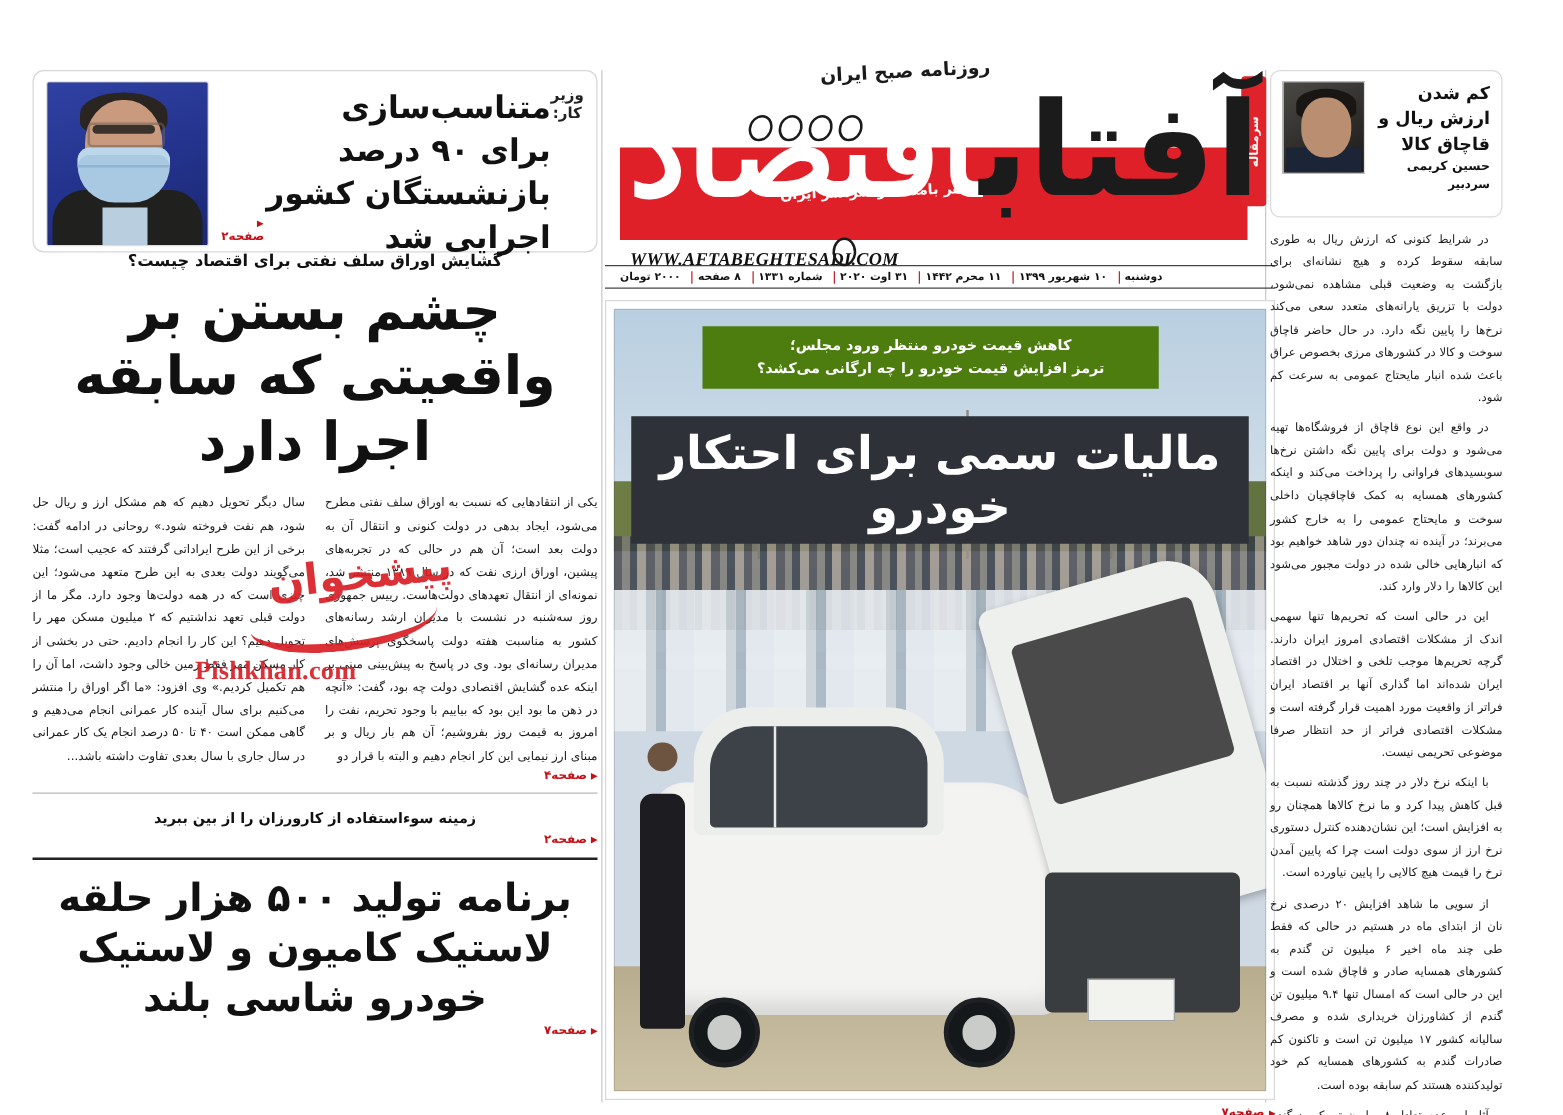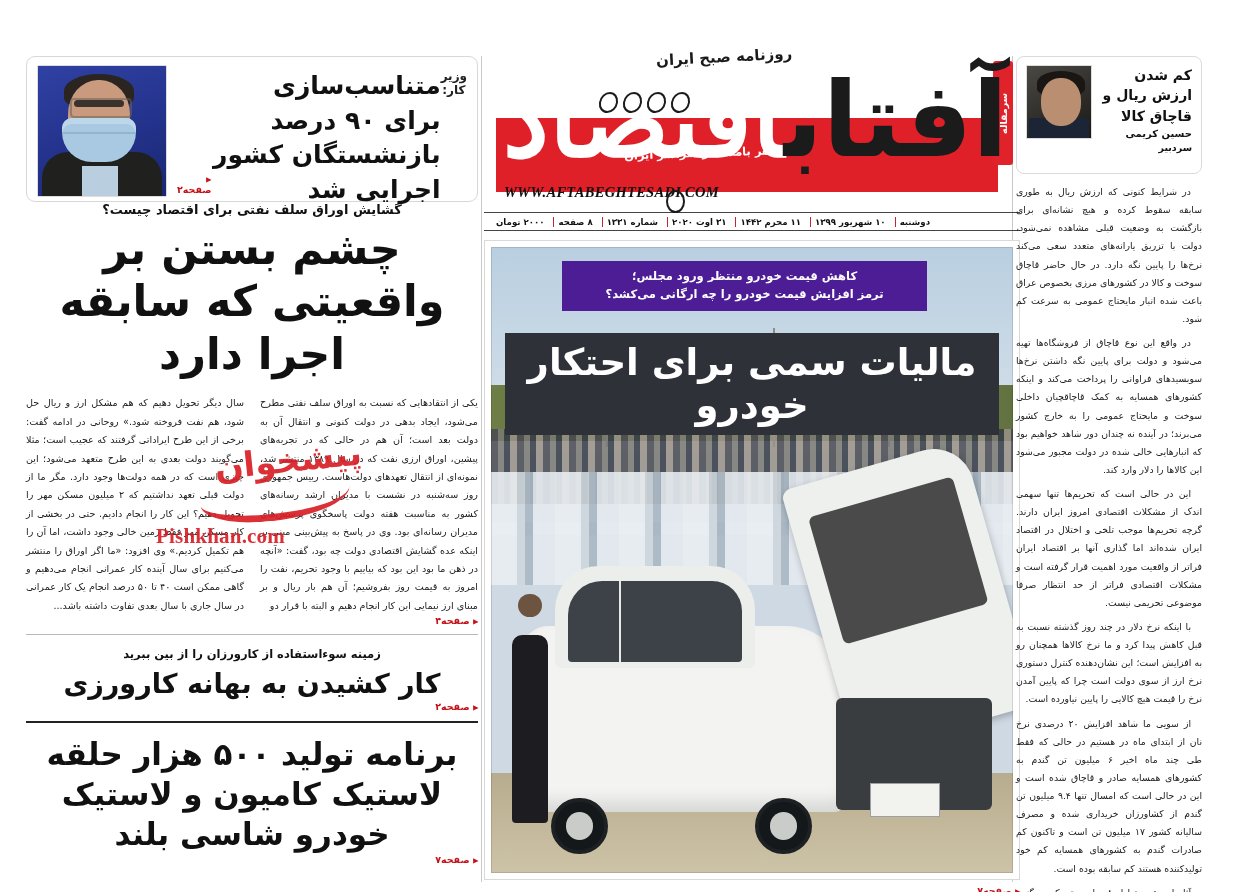--- a/index.html
+++ b/index.html
@@ -68,21 +68,21 @@
       transform:rotate(-3deg);letter-spacing:1px;}
   .mh-redbox{position:absolute;left:12px;right:22px;top:78px;height:74px;background:#e02028;}
   .mh-sub{position:absolute;right:250px;top:106px;color:#fff;font-size:11.5px;font-weight:700;
       letter-spacing:1px;z-index:6;transform:rotate(-2deg);}
   .mh-logo{position:absolute;right:12px;top:28px;font-size:104px;line-height:1;font-weight:800;
       color:#1b1b1b;z-index:5;white-space:nowrap;letter-spacing:-6px;
       font-family:"DejaVu Sans","Liberation Sans",sans-serif;}
   .mh-logo .w2{color:#fff;font-family:Liberation Serif, serif;}
   .mh-dots{position:absolute;right:330px;top:52px;z-index:6;display:flex;gap:5px;}
   .mh-dots i{width:15px;height:17px;border:2px solid #1b1b1b;border-radius:50%;display:block;transform:skewX(-8deg);}
-  .mh-url{position:absolute;left:20px;top:144px;font-family:"Liberation Serif",serif;font-style:italic;
+  .mh-url{position:absolute;left:20px;top:160px;font-family:"Liberation Serif",serif;font-style:italic;
       font-weight:700;font-size:14.5px;letter-spacing:.3px;color:#111;}
   .mh-oval{position:absolute;left:182px;top:150px;width:15px;height:19px;border:2px solid #1b1b1b;border-radius:50%;z-index:7;}
 
   .dateline{border-top:1px solid #444;border-bottom:1px solid #444;height:17px;
       display:flex;align-items:center;justify-content:flex-end;padding:0 8px;margin-top:2px;}
   .dateline .dl{font-size:8.6px;display:flex;gap:5px;direction:rtl;color:#111;font-weight:600;}
   .dateline .dl span{padding:0 4px;border-left:1px solid #c0272d;}
   .dateline .dl span:last-child{border-left:none;}
 
   
@@ -117,21 +117,21 @@
   .hero-wheel .hub{position:absolute;inset:22%;border-radius:50%;background:#c9ccc9;}
   .hood{position:absolute;right:2%;bottom:22%;width:36%;height:44%;background:#eef0ee;
       border-radius:10px 40px 6px 6px;transform:rotate(-16deg);box-shadow:0 3px 7px rgba(0,0,0,.25);}
   .hood-in{position:absolute;inset:12% 10% 40% 10%;background:#2b2d2c;border-radius:6px;opacity:.85;}
   .engine{position:absolute;right:4%;bottom:10%;width:30%;height:18%;background:#3a3d3f;border-radius:6px;}
   .person{position:absolute;left:4%;bottom:8%;width:7%;height:30%;background:#1d1d21;border-radius:10px 10px 4px 4px;}
   .person:before{content:"";position:absolute;left:18%;top:-22%;width:64%;padding-bottom:64%;border-radius:50%;background:#6d5440;}
   .plate{position:absolute;right:14%;bottom:9%;width:13%;height:5%;background:#f2f3ef;border:1px solid #9aa0a4;}
   .photo-frame-in{position:absolute;inset:0;border:1px solid rgba(0,0,0,.12);pointer-events:none;}
 
-  .ckicker{position:absolute;left:71px;right:86px;top:14px;background:#4c1d95;color:#fff;
+  .ckicker{position:absolute;left:71px;right:86px;top:14px;background:#4d7c0f;color:#fff;
       text-align:center;font-size:11.5px;font-weight:700;line-height:1.55;padding:7px 6px;z-index:9;}
   .cheadbar{position:absolute;left:14px;right:14px;top:86px;background:#2e3138;color:#fff;
       text-align:center;font-size:37px;font-weight:800;letter-spacing:-.6px;padding:8px 10px;z-index:9;}
   .cref{font-size:9.5px;color:#c41016;font-weight:700;margin-top:5px;text-align:right;}
   .cref:before{content:"\25B2";font-size:7px;margin-left:3px;display:inline-block;transform:rotate(90deg);}
 
   
   .ed-tab{position:absolute;left:-24px;top:4px;width:20px;height:104px;background:#e0232b;
       border-radius:3px;color:#fff;font-size:9.5px;font-weight:700;display:flex;align-items:center;
       justify-content:center;}
@@ -195,21 +195,20 @@
         <div class="bcol">یکی از انتقادهایی که نسبت به اوراق سلف نفتی مطرح می‌شود، ایجاد بدهی در دولت کنونی و انتقال آن به دولت بعد است؛ آن هم در حالی که در تجربه‌های پیشین، اوراق ارزی نفت که در سال ۱۳۸۹ منتشر شد، نمونه‌ای از انتقال تعهدهای دولت‌هاست. رییس جمهوری روز سه‌شنبه در نشست با مدیران ارشد رسانه‌های کشور به مناسبت هفته دولت پاسخگوی پرسش‌های مدیران رسانه‌ای بود. وی در پاسخ به پیش‌بینی مبنی بر اینکه عده گشایش اقتصادی دولت چه بود، گفت: «آنچه در ذهن ما بود این بود که بیاییم با وجود تحریم، نفت را امروز به قیمت روز بفروشیم؛ آن هم بار ریال و بر مبنای ارز نیمایی این کار انجام دهیم و البته با قرار دو</div>
         <div class="bcol">سال دیگر تحویل دهیم که هم مشکل ارز و ریال حل شود، هم نفت فروخته شود.» روحانی در ادامه گفت: برخی از این طرح ایراداتی گرفتند که عجیب است؛ مثلا می‌گویند دولت بعدی به این طرح متعهد می‌شود؛ این چیزی است که در همه دولت‌ها وجود دارد. مگر ما از دولت قبلی تعهد نداشتیم که ۲ میلیون مسکن مهر را تحویل دهیم؟ این کار را انجام دادیم. حتی در بخشی از کار مسکن مهر فقط زمین خالی وجود داشت، اما آن را هم تکمیل کردیم.» وی افزود: «ما اگر اوراق را منتشر می‌کنیم برای سال آینده کار عمرانی انجام می‌دهیم و گاهی ممکن است ۴۰ تا ۵۰ درصد انجام یک کار عمرانی در سال جاری با سال بعدی تفاوت داشته باشد...</div>
       </div>
       <div class="pageref">صفحه۴</div>
     </div>
 
     <hr class="hr-thin">
 
     <div class="story">
       <div class="story-kicker">زمینه سوءاستفاده از کارورزان را از بین ببرید</div>
-      <div class="story-h h-md">کار کشیدن به بهانه کارورزی</div>
       <div class="pageref">صفحه۲</div>
     </div>
 
     <hr class="hr-bold">
 
     <div class="story">
       <div class="story-h h-lg">برنامه تولید ۵۰۰ هزار حلقه لاستیک کامیون و لاستیک خودرو شاسی بلند</div>
       <div class="pageref">صفحه۷</div>
     </div>
 

